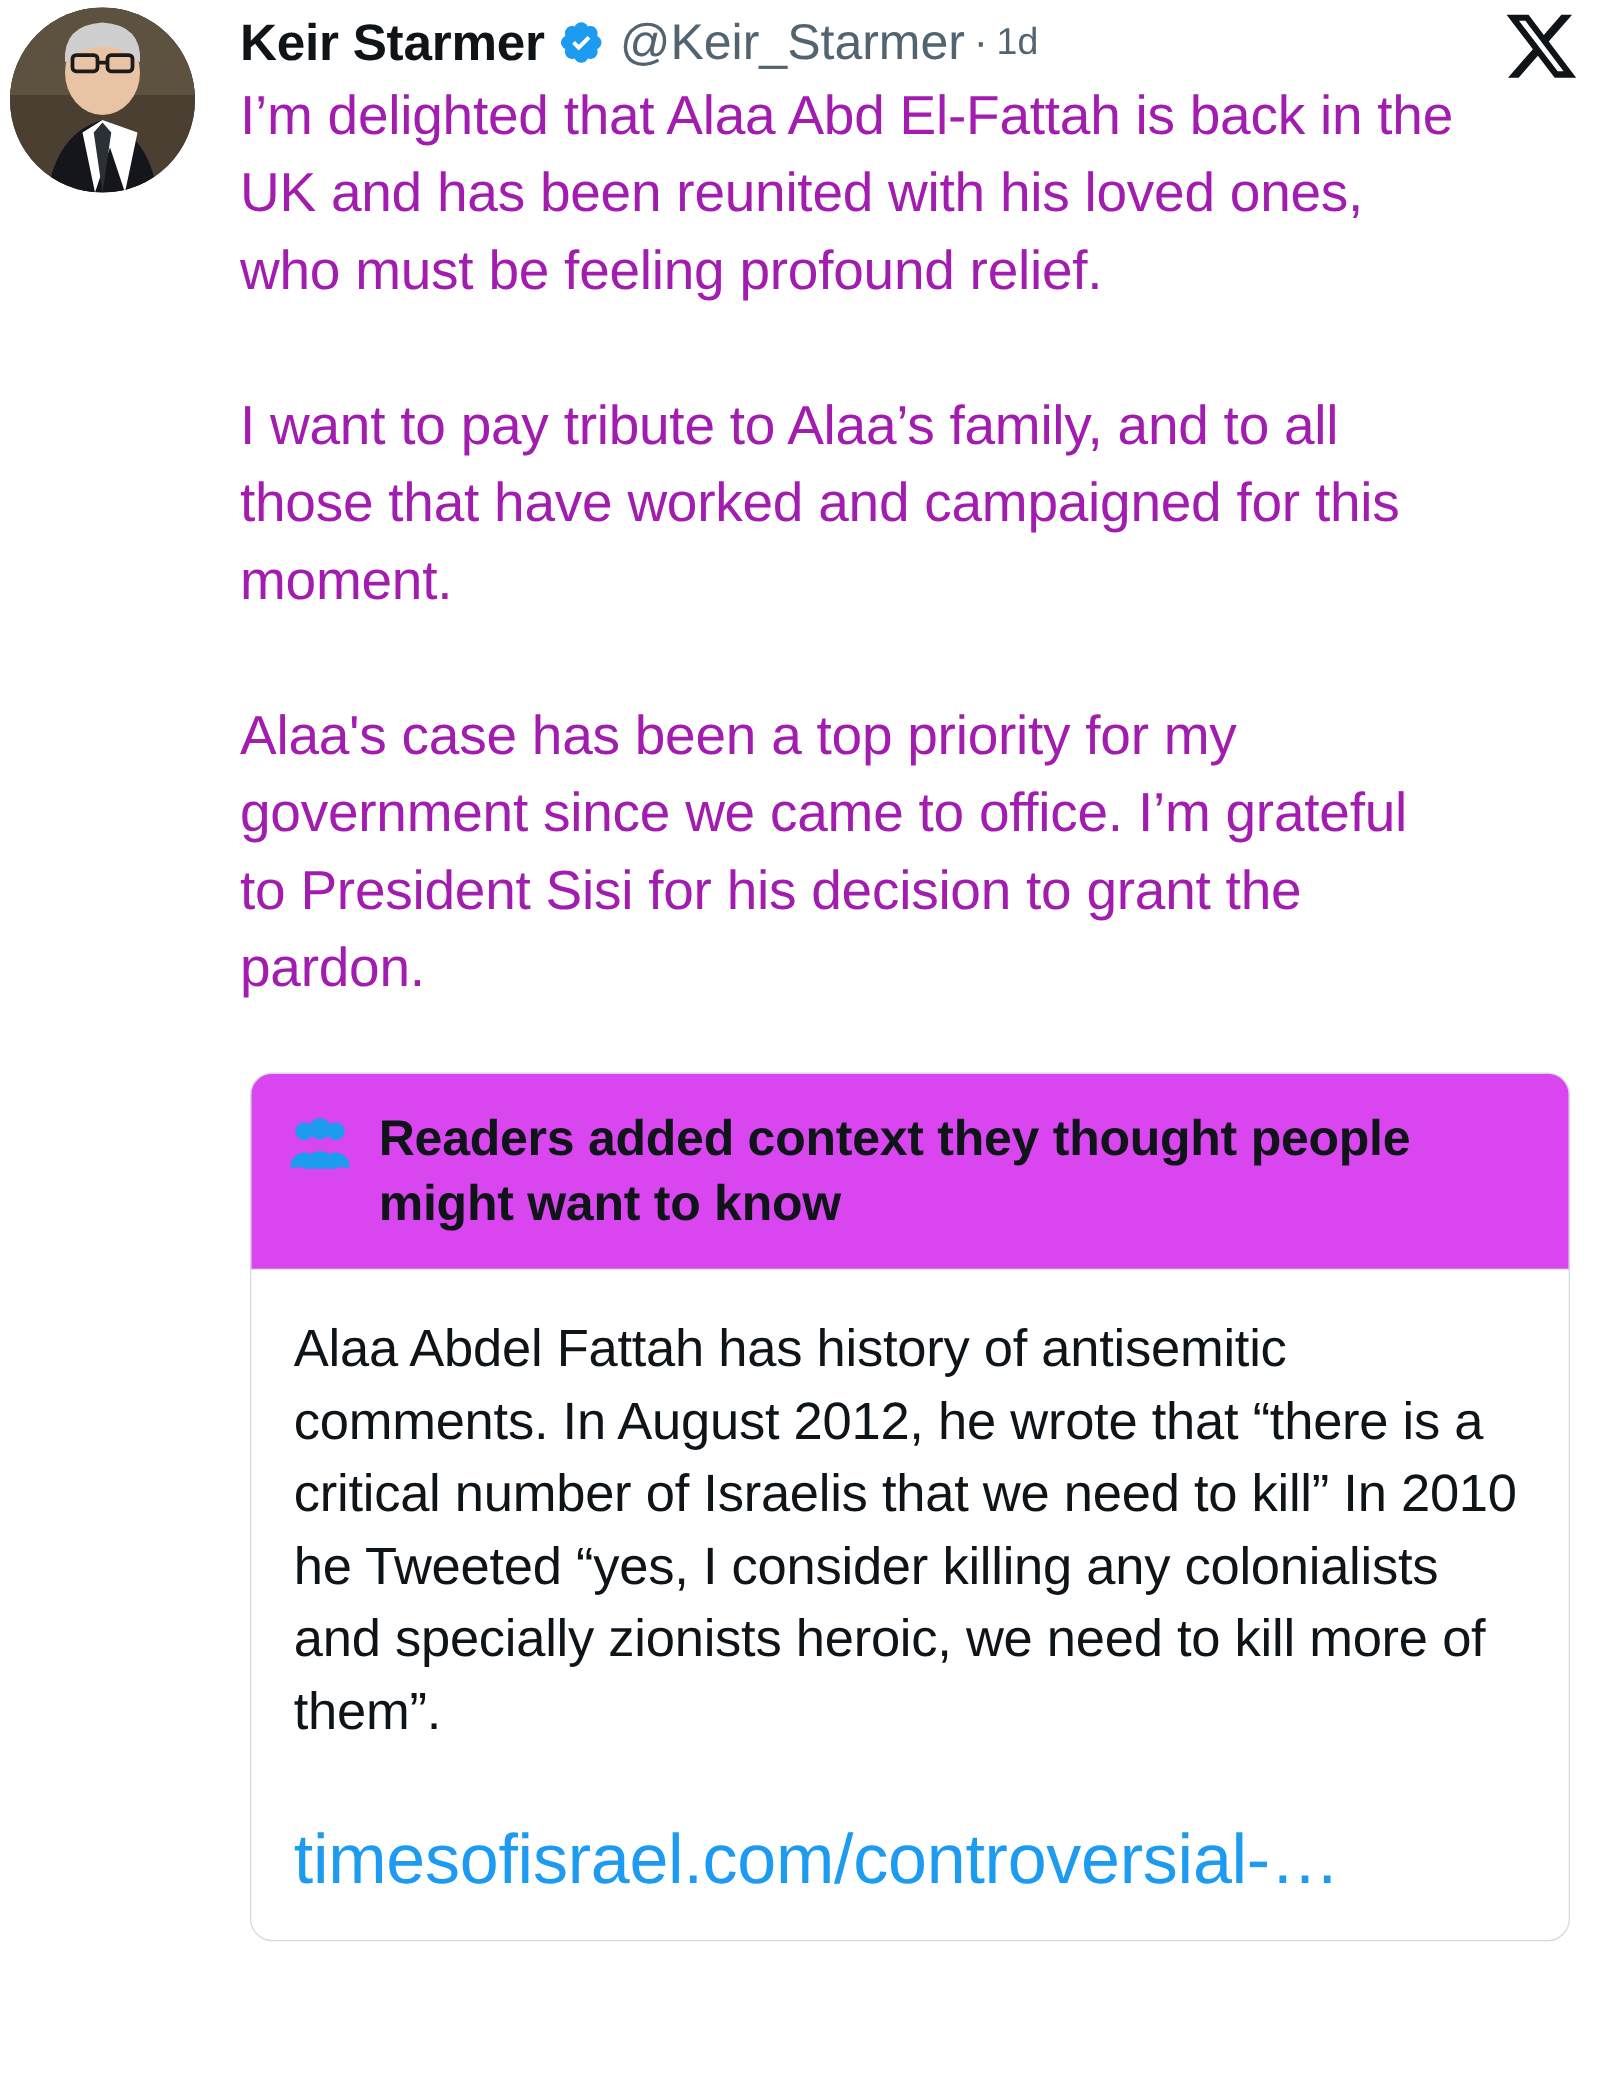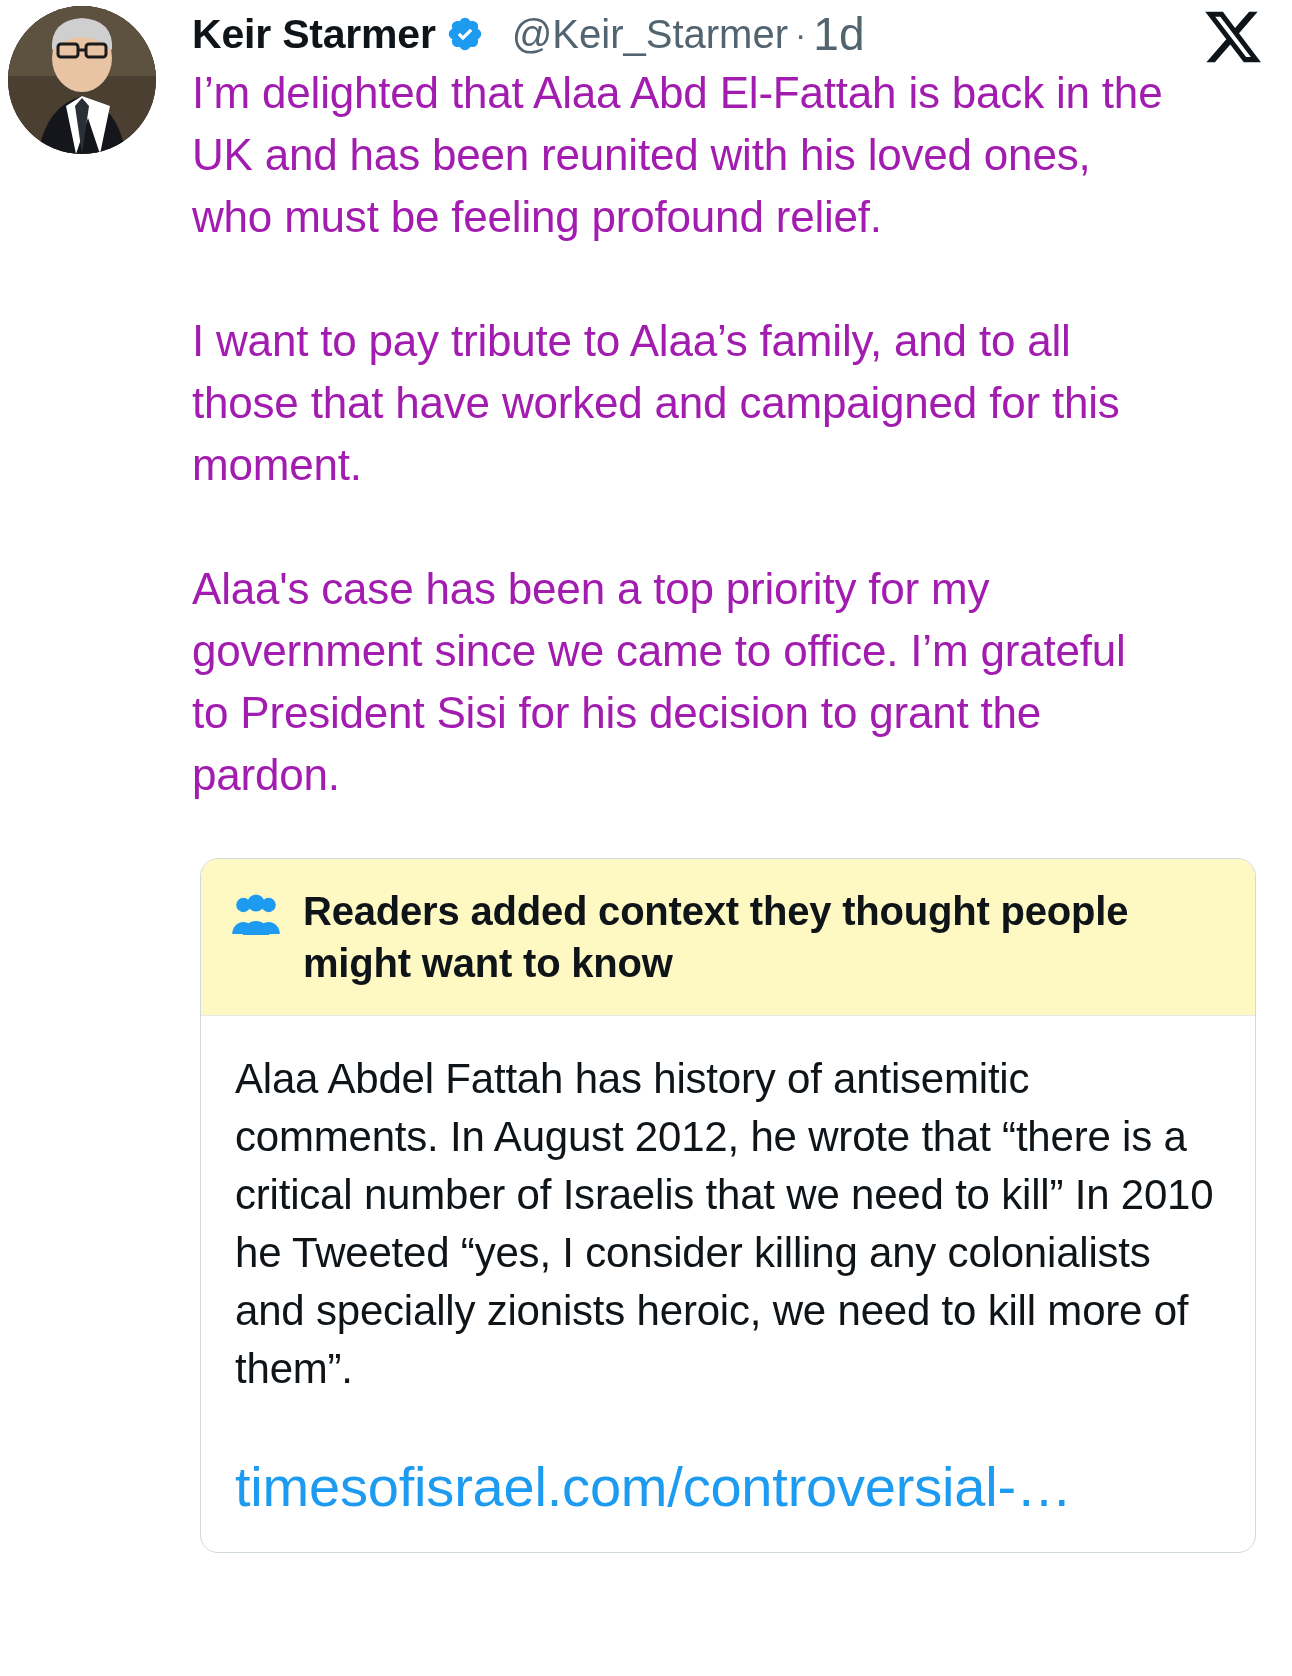--- a/index.html
+++ b/index.html
@@ -64,33 +64,33 @@
     letter-spacing: -0.2px;
   }
   .verified {
     margin-left: 10px;
     width: 38px;
     height: 38px;
     flex: 0 0 auto;
   }
   .verified svg { display: block; width: 38px; height: 38px; }
   .handle {
-    margin-left: 28px;
+    margin-left: 12px;
     color: #536471;
     font-size: 40px;
     font-weight: 400;
   }
   .dot {
     color: #536471;
     margin: 0 7px;
     font-size: 34px;
   }
   .timestamp {
     color: #536471;
-    font-size: 46px;
+    font-size: 30px;
   }
 
   .tweet-body {
     font-size: 44px;
     line-height: 62px;
     color: #a21caf;
     letter-spacing: -0.2px;
     white-space: pre-wrap;
     margin-right: 19px;
   }
@@ -98,21 +98,21 @@
   .note {
     margin-top: 52px;
     margin-left: 8px;
     margin-right: -74px;
     border: 1px solid #cfd9de;
     border-radius: 18px;
     overflow: hidden;
     background: #ffffff;
   }
   .note-header {
-    background: #fef9c3;
+    background: #d946ef;
     display: flex;
     align-items: flex-start;
     padding: 26px 26px 26px 30px;
     border-bottom: 1px solid #e4e9eb;
   }
   .note-icon {
     flex: 0 0 auto;
     width: 50px;
     height: 44px;
     margin-top: 8px;

